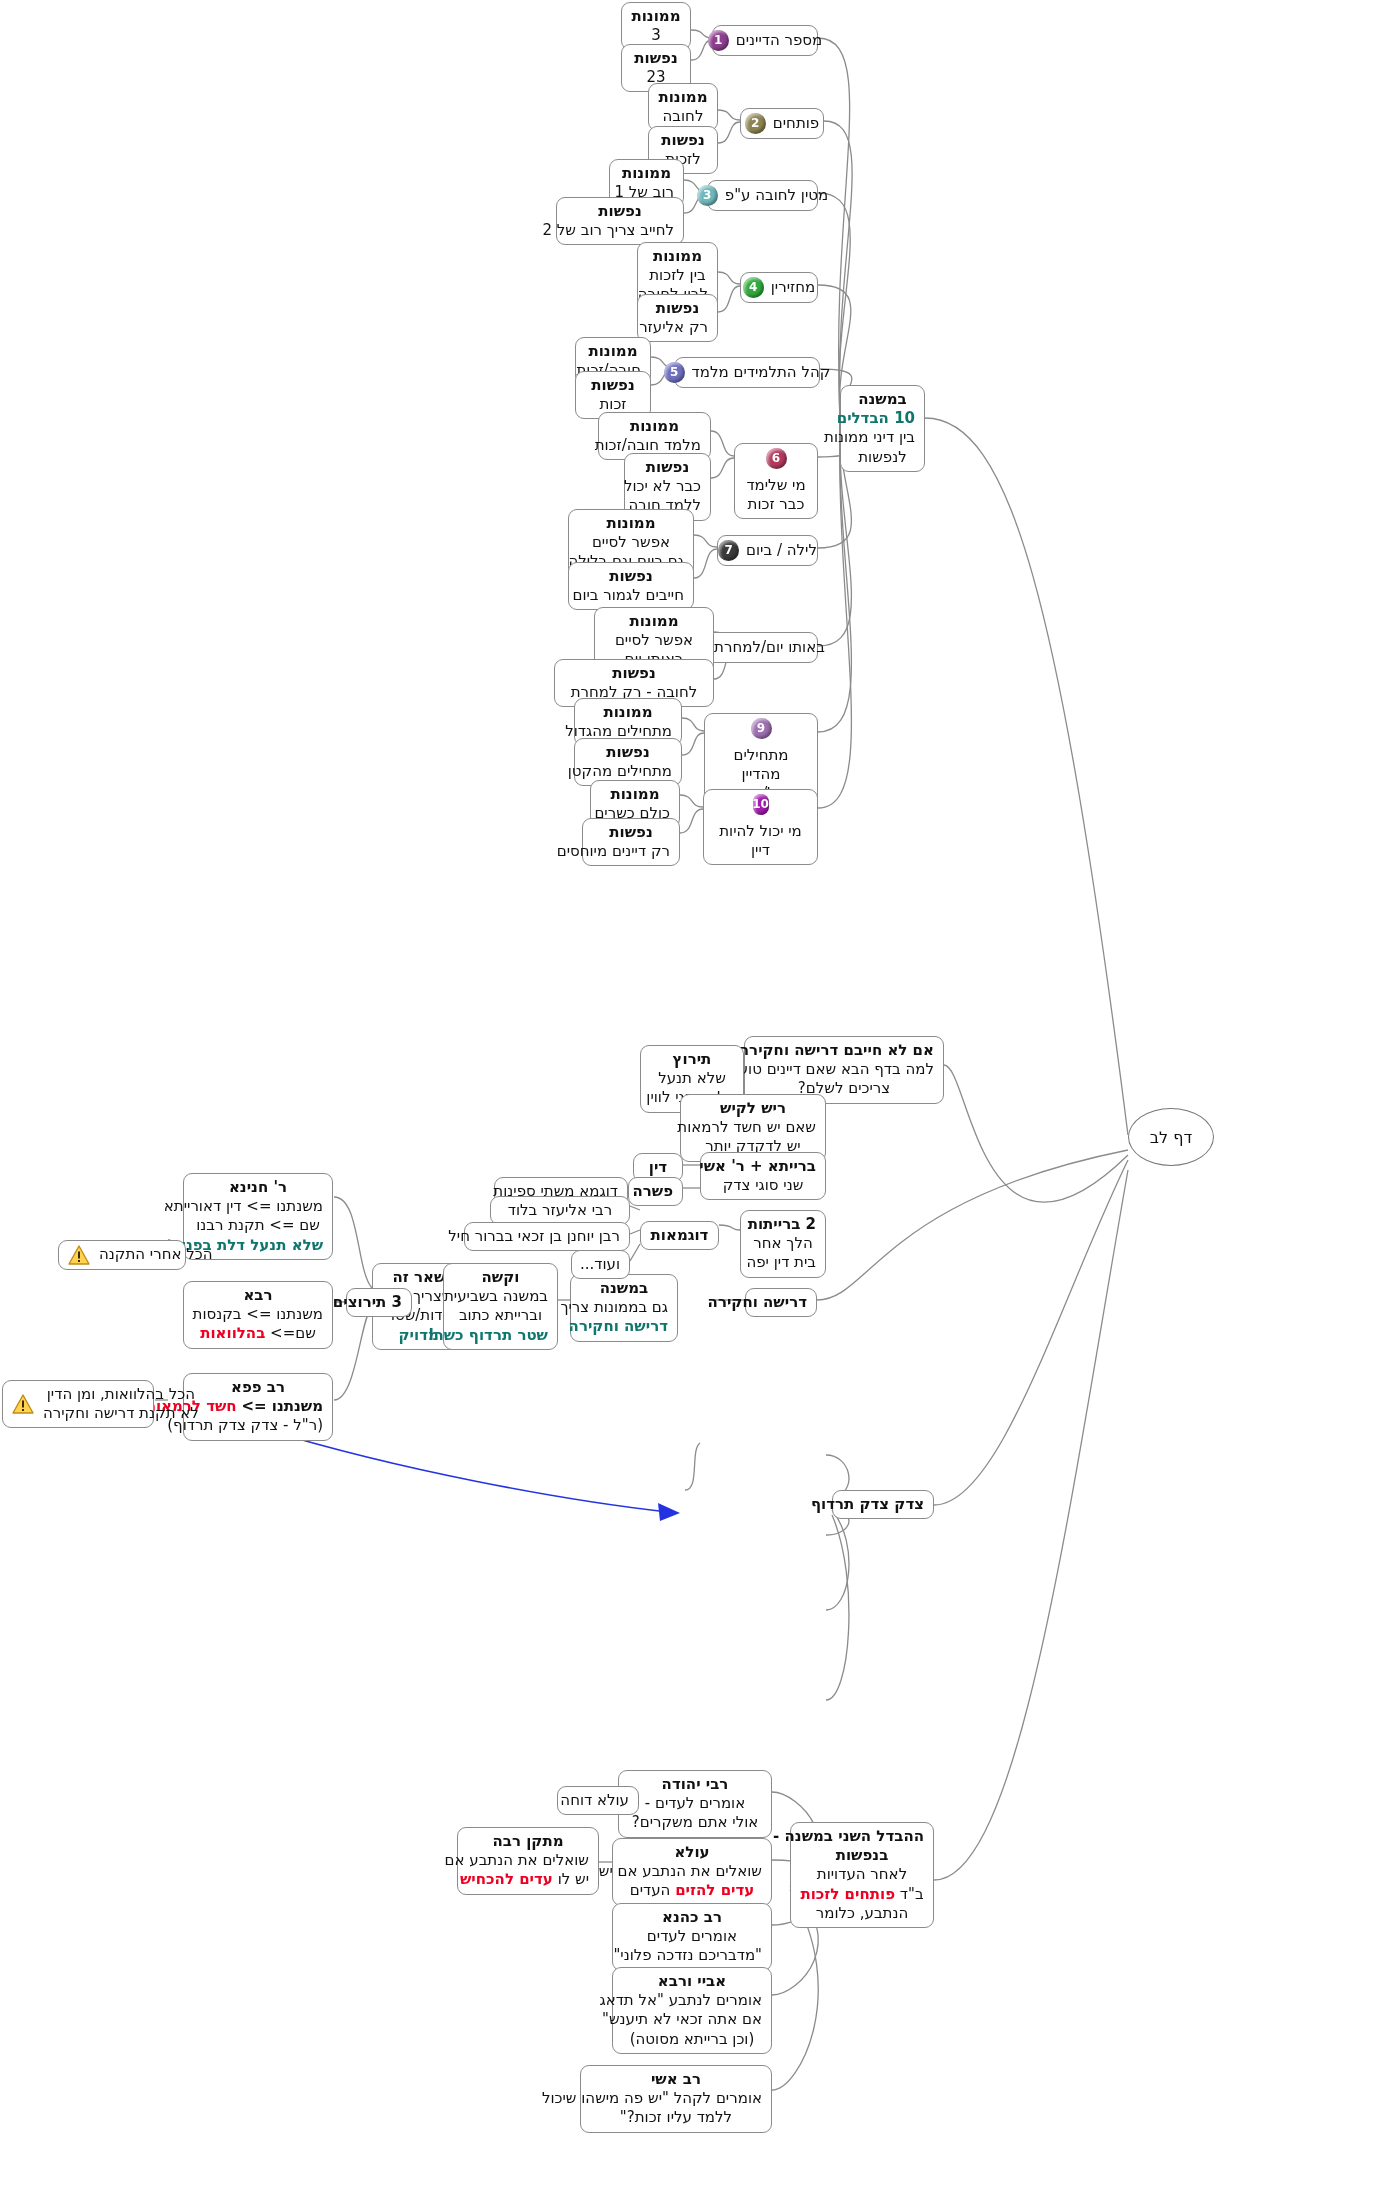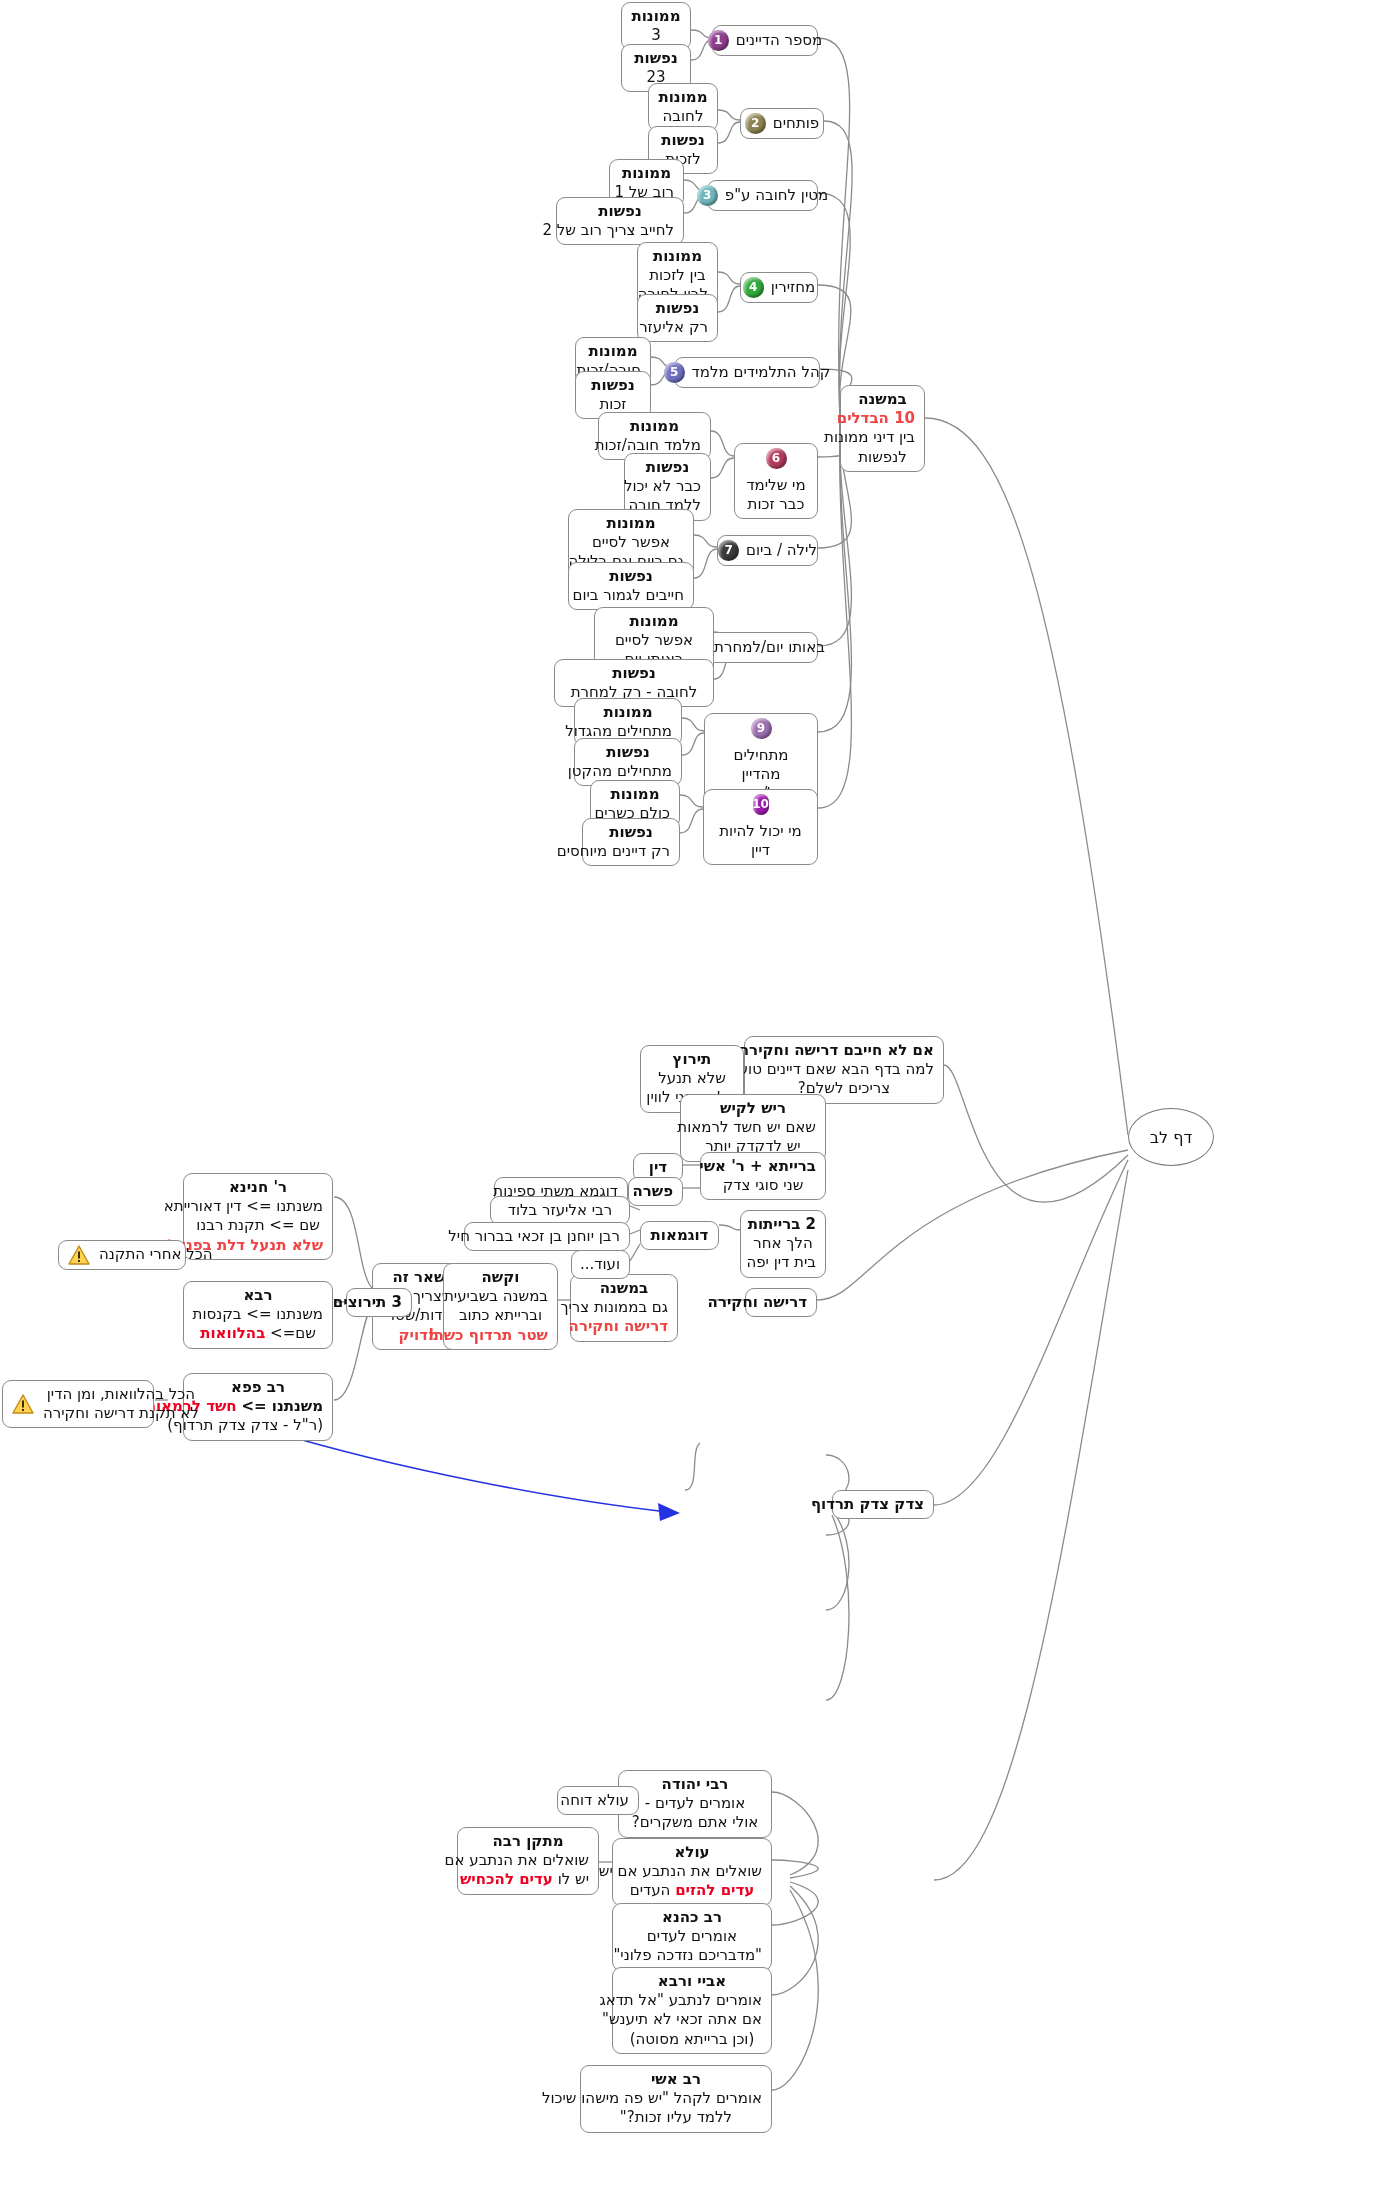--- a/index.html
+++ b/index.html
@@ -20,21 +20,21 @@
     padding:4px 9px;
     text-align:center;
     line-height:1.28;
     font-size:15px;
     direction:rtl;
     white-space:nowrap;
     z-index:3;
   }
   .node .ln{display:block;}
   .node .b{font-weight:bold;}
-  .node .red{color:#ef4444;font-weight:bold;}
+  .node .red{color:#0f766e;font-weight:bold;}
   .node .redn{color:#ee0022;}
 
   
   .root-ellipse{
     position:absolute;
     border:1px solid #777;
     border-radius:50%;
     background:#fff;
     display:flex;align-items:center;justify-content:center;
     font-size:16px;
@@ -411,20 +411,27 @@
   <div class="node" style="left:490px;top:1196px;width:140px;">
     <span>רבי אליעזר בלוד</span>
   </div>
   <div class="node" style="left:464px;top:1222px;width:166px;">
     <span>רבן יוחנן בן זכאי בברור חיל</span>
   </div>
   <div class="node" style="left:571px;top:1250px;width:59px;">
     <span>ועוד...</span>
   </div>
 
+  <div class="node" style="left:790px;top:1822px;width:144px;">
+    <span class="ln b">ההבדל השני במשנה -</span>
+    <span class="ln b">בנפשות</span>
+    <span class="ln">לאחר העדויות</span>
+    <span class="ln">ב"ד <b class="redn">פותחים לזכות</b></span>
+    <span class="ln">הנתבע, כלומר</span>
+  </div>
 
   <div class="node" style="left:618px;top:1770px;width:154px;">
     <span class="ln b">רבי יהודה</span>
     <span class="ln">אומרים לעדים -</span>
     <span class="ln">אולי אתם משקרים?</span>
   </div>
   <div class="node" style="left:557px;top:1786px;width:82px;">
     <span>עולא דוחה</span>
   </div>
 

